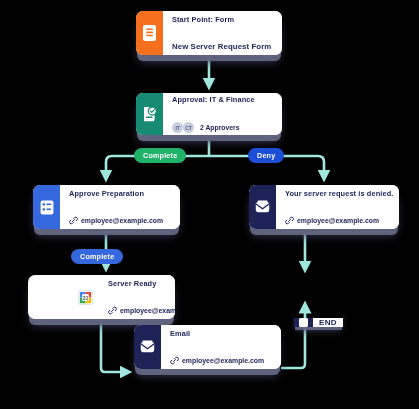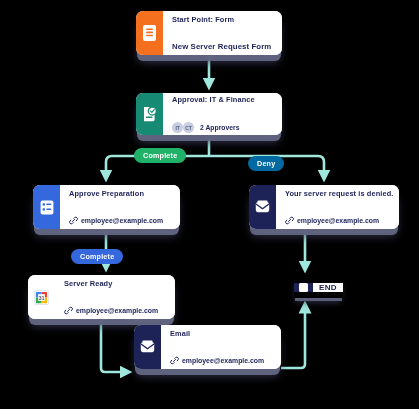--- a/index.html
+++ b/index.html
@@ -113,33 +113,34 @@
     height: 15px;
     padding: 0 9px;
     border-radius: 9px;
     font-size: 7.2px;
     font-weight: bold;
     color: #ffffff;
     letter-spacing: 0.2px;
     white-space: nowrap;
   }
   .pill-approve { background: #20b268; }
-  .pill-deny    { background: #0369a1; margin-top: 8px; }
+  .pill-deny    { background: #1d4ed8; }
   .pill-complete{ background: #3668dd; }
 
   
   .end-node {
     position: absolute;
     z-index: 4;
     display: flex;
-    align-items: center;
+    align-items: flex-end;
     border-radius: 0;
     overflow: hidden;
     box-shadow: 0 4px 0 -1px rgba(98,102,130,0.9),
                 0 6px 7px -2px rgba(60,62,90,0.8);
+    margin-top: 29px;
   }
   .end-icon {
     width: 19px;
     flex: 0 0 19px;
     background: #1d2257;
     display: flex;
     align-items: center;
     justify-content: center;
   }
   .end-square {
@@ -156,21 +157,21 @@
     font-weight: bold;
     color: #1d2257;
     letter-spacing: 0.3px;
   }
 
   
   #node-start { left: 136px; top: 11px;  width: 146px; height: 44px; }
   #node-approval { left: 136px; top: 93px; width: 146px; height: 42px; }
   #node-prep  { left: 33px;  top: 185px; width: 147px; height: 44px; }
   #node-denied{ left: 249px; top: 185px; width: 150px; height: 44px; }
-  #node-ready { left: 28px;  top: 275px; width: 147px; height: 44px; }
+  #node-ready { left: 28px;  top: 275px; width: 147px; height: 44px; padding-left: 44px; }
   #node-email { left: 134px; top: 325px; width: 147px; height: 44px; }
 
   #pill-approve { left: 134px; top: 148px; }
   #pill-deny    { left: 248px; top: 148px; }
   #pill-complete{ left: 71px;  top: 249px; }
   #end-node     { left: 294px; top: 276px; height: 22px; }
 </style>
 </head>
 <body>
 

